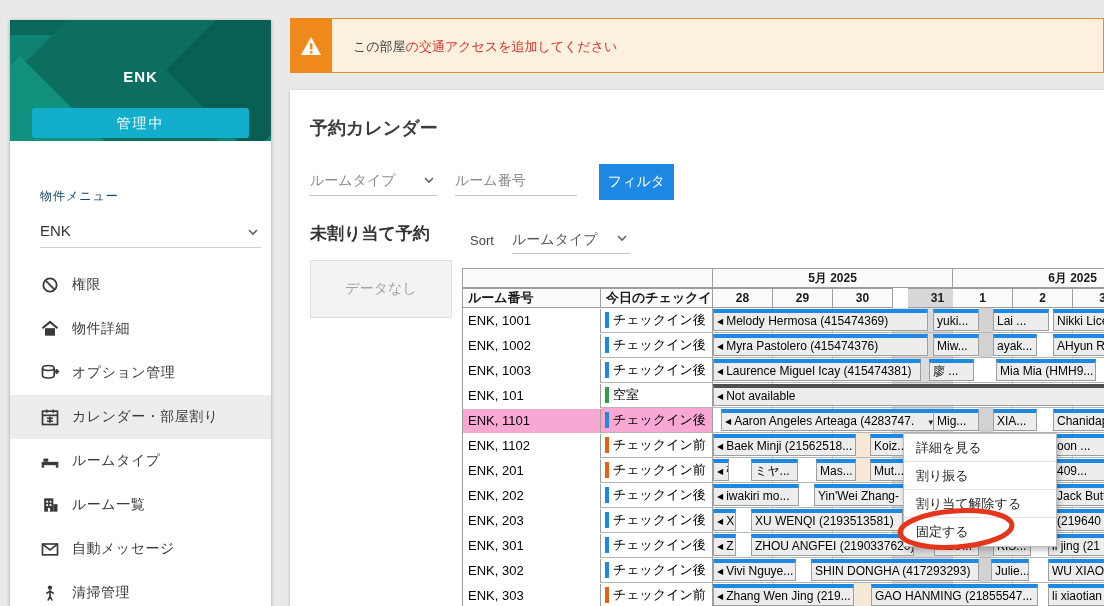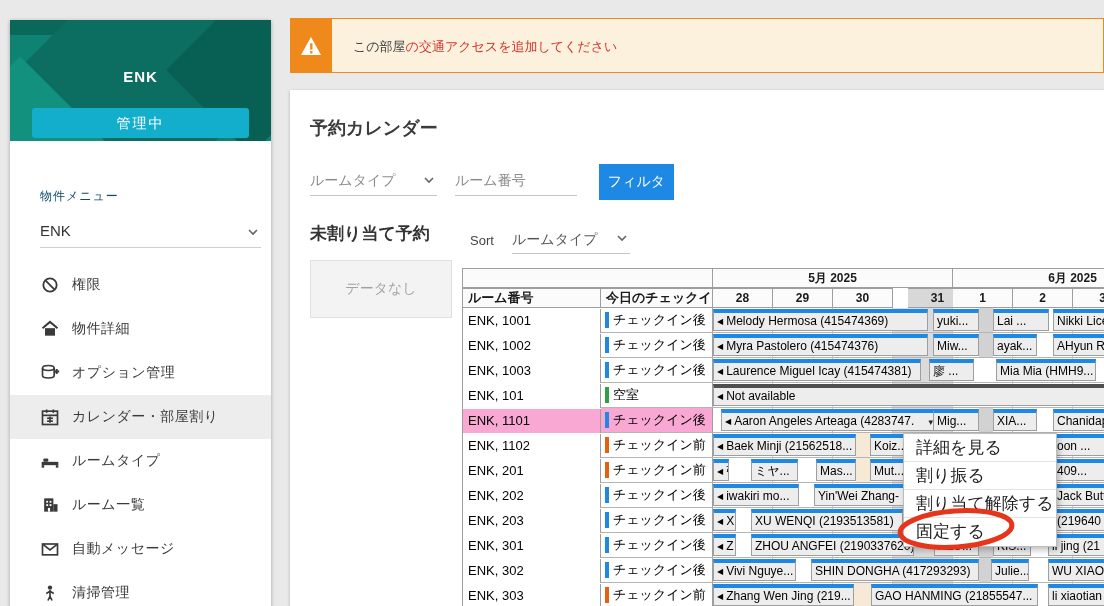--- a/index.html
+++ b/index.html
@@ -77,21 +77,21 @@
          overflow:hidden; padding:0 2px 0 3px; z-index:2; cursor:pointer; }
   .blk .cont { font-size:8px; margin-right:3px; vertical-align:1px; }
   .blk .caret { position:absolute; right:2px; top:1px; font-size:9px; color:#222; }
   .blk.na { border-top:4px solid #4F4F4F; }
   .shade-blk { position:absolute; top:0; height:24px; background:#D2D2D2; z-index:1; }
   .cream-blk { position:absolute; top:0; height:24px; background:#F6E9D5; z-index:1; }
 
   
   .ctx-menu { position:absolute; left:903px; top:433px; width:154px; background:#fff;
               border:1px solid #BDBDBD; box-shadow:2px 3px 6px rgba(0,0,0,.25); z-index:10; }
-  .ctx-item { height:28px; line-height:28px; padding-left:12px; font-size:17px; color:#222;
+  .ctx-item { height:28px; line-height:28px; padding-left:12px; font-size:13px; color:#222;
               border-bottom:1px solid #E3E3E3; cursor:pointer; background:#fff; }
   .ctx-item:last-child { border-bottom:none; }
 
   .red-ellipse { position:absolute; left:896px; top:505px; z-index:11; pointer-events:none; }
 </style>
 </head>
 <body>
 
 <div class="page">
 

